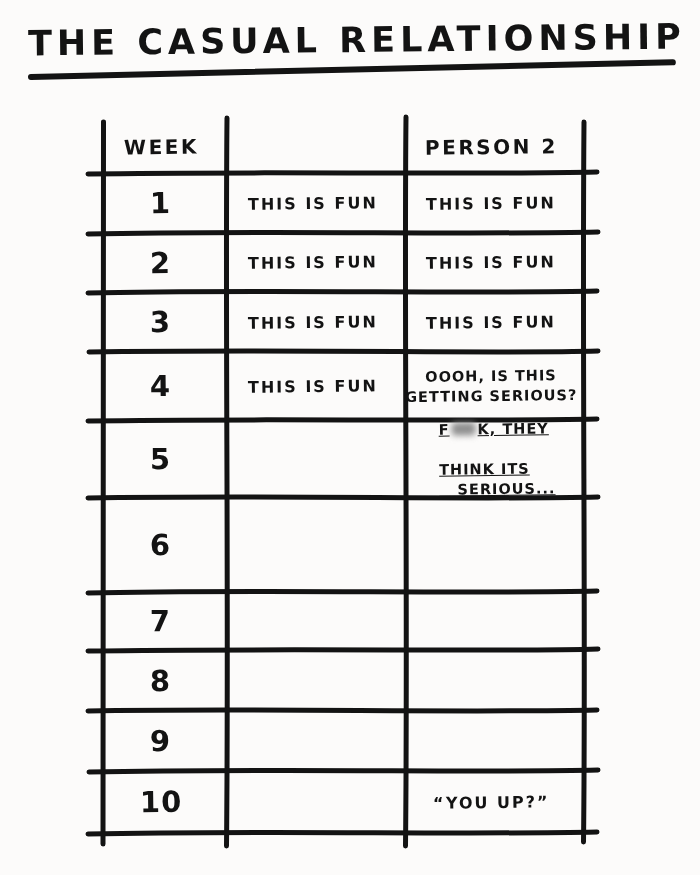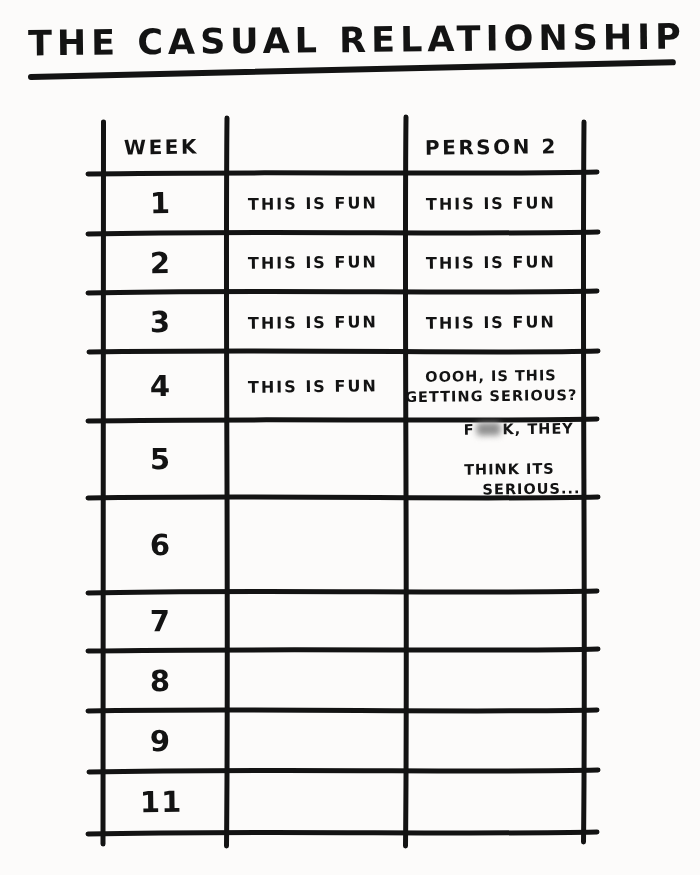--- a/index.html
+++ b/index.html
@@ -42,21 +42,21 @@
   }
   .cell{
     display:flex;align-items:center;justify-content:center;
     text-align:center;
   }
   .cell-inner{transform:rotate(-0.7deg);}
   .hdr{font-size:20px;font-weight:bold;letter-spacing:2.5px;}
   .week{font-size:29px;font-weight:bold;letter-spacing:1px;}
   .txt{font-size:16px;font-weight:bold;letter-spacing:2px;white-space:pre-line;line-height:21px;}
   .txt.small{font-size:14.5px;letter-spacing:1px;line-height:20px;}
-  .cell.left{justify-content:flex-end;text-align:left;padding-left:13px;}
+  .cell.left{justify-content:center;text-align:left;padding-left:13px;text-decoration:underline;}
   .pre{white-space:pre;}
   .censor-blob{
     display:inline-block;width:24px;height:13px;
     background:var(--censor);border-radius:3px;
     filter:blur(3px);
     margin:0 2px;vertical-align:-1px;
   }
 </style>
 </head>
 <body>
@@ -178,20 +178,23 @@
       <span class="cell-inner week">9</span>
     </div>
     <div class="cell" style="grid-area:10/2">
       <span class="cell-inner txt"></span>
     </div>
     <div class="cell" style="grid-area:10/3">
       <span class="cell-inner txt"></span>
     </div>
 
     <div class="cell" style="grid-area:11/1">
-      <span class="cell-inner week">11</span>
+      <span class="cell-inner week">10</span>
     </div>
     <div class="cell" style="grid-area:11/2">
       <span class="cell-inner txt"></span>
+    </div>
+    <div class="cell" style="grid-area:11/3">
+      <span class="cell-inner txt">“YOU UP?”</span>
     </div>
 
   </div>
 </div>
 
 </body></html>

